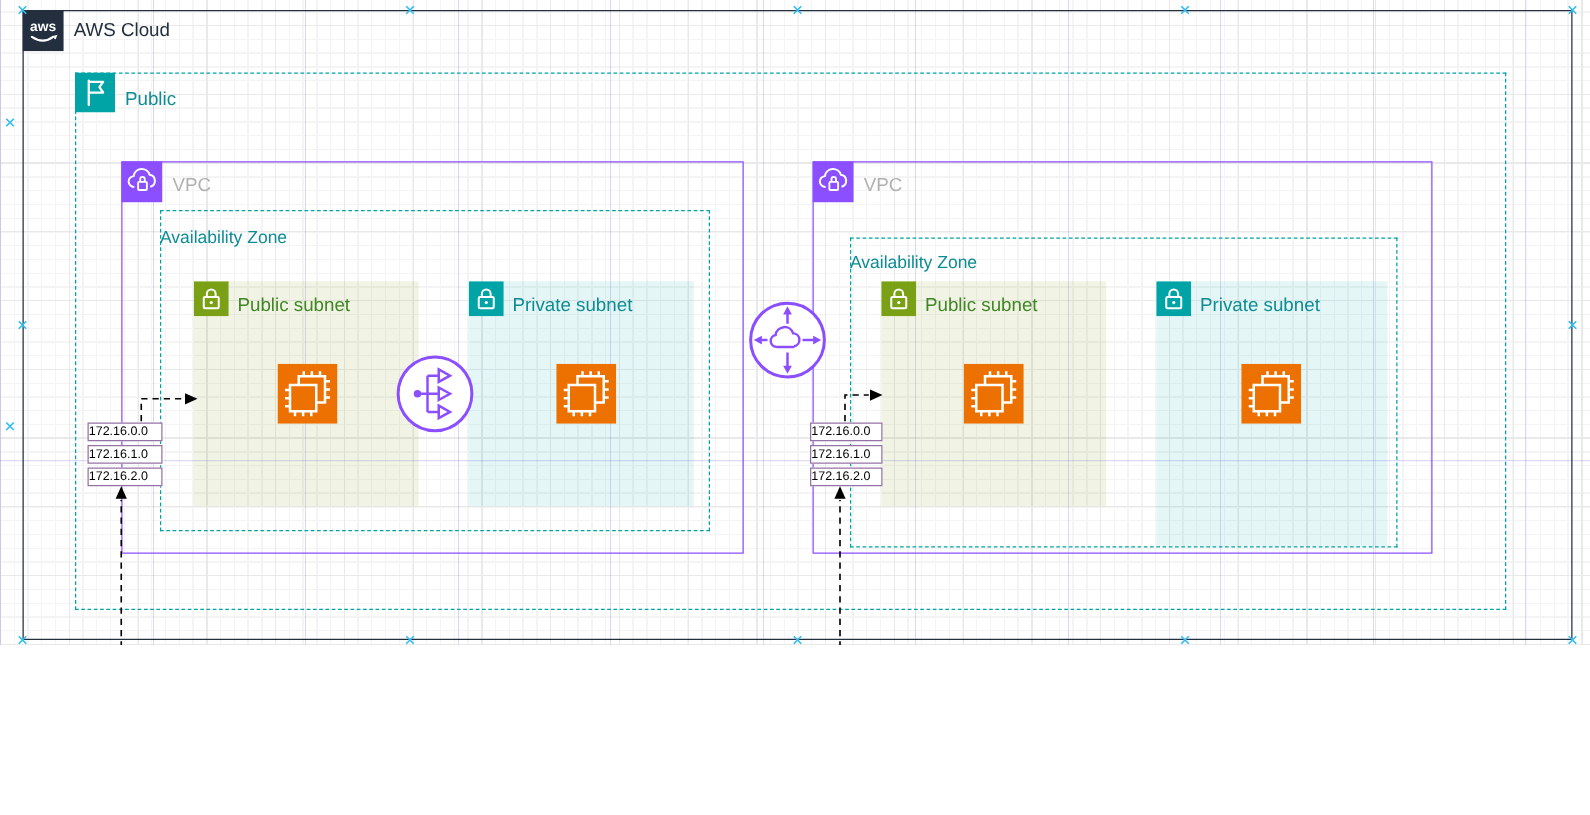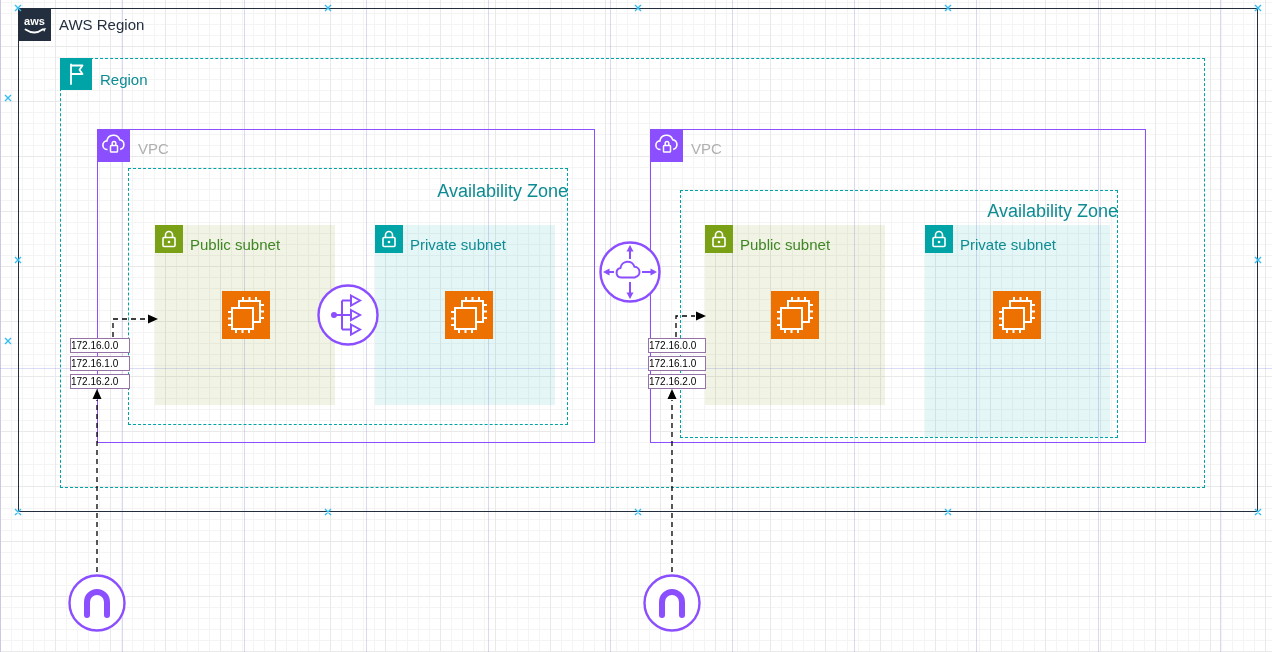--- a/index.html
+++ b/index.html
@@ -1,17 +1,17 @@
 <!DOCTYPE html>
 <html><head>
 <meta charset="utf-8">
 <style>
   html,body{margin:0;padding:0;background:#fff;}
   .canvas{
-    position:relative;width:1272px;height:652px;overflow:hidden;background:#fff;
+    position:relative;width:1272px;height:516px;overflow:hidden;background:#fff;
     background-image:
       repeating-linear-gradient(90deg, rgba(130,130,225,.30) 0 1px, transparent 1px 122px),
       repeating-linear-gradient(90deg, #e9e9e9 0 1px, transparent 1px 55px),
       repeating-linear-gradient(0deg,  #e9e9e9 0 1px, transparent 1px 55px),
       repeating-linear-gradient(90deg, #f4f4f4 0 1px, transparent 1px 11px),
       repeating-linear-gradient(0deg,  #f4f4f4 0 1px, transparent 1px 11px);
     font-family:"Liberation Sans", sans-serif;
   }
   .box{position:absolute;box-sizing:border-box;background:transparent;}
   .aws-cloud{left:18px;top:8px;width:1240px;height:504px;border:1px solid #232F3E;}
@@ -19,21 +19,21 @@
   .vpc{border:1px solid #8C4FFF;}
   .vpc1{left:97px;top:129px;width:498px;height:314px;}
   .vpc2{left:650px;top:129px;width:496px;height:314px;}
   .az{border:1px dashed #00A4A6;}
   .az1{left:128px;top:168px;width:440px;height:257px;}
   .az2{left:680px;top:190px;width:438px;height:248px;}
   .subnet{position:absolute;}
   .pub{background:rgba(141,164,31,0.12);}
   .priv{background:rgba(0,164,166,0.10);}
   .label{position:absolute;font-size:15px;white-space:nowrap;line-height:18px;}
-  .az-label{position:absolute;font-size:18px;text-align:right;color:#0D8C94;}
+  .az-label{position:absolute;font-size:14px;text-align:left;color:#0D8C94;}
   .group-icon{position:absolute;line-height:0;}
   .cidr{position:absolute;height:15px;border:1px solid #9673A6;background:#fff;
         box-sizing:border-box;font-size:10px;line-height:13px;text-align:left;color:#000;}
   .hline{position:absolute;left:0;top:368px;width:1272px;height:1px;
          background:rgba(130,130,225,.28);}
   .overlay{position:absolute;left:0;top:0;}
 </style>
 </head>
 <body>
 
@@ -43,31 +43,31 @@
 
   <div class="box aws-cloud"></div>
   <div class="group-icon" style="left:18px;top:8px;">
     <svg width="33" height="33" viewBox="0 0 33 33">
       <rect width="33" height="33" fill="#232F3E"></rect>
       <text x="16.5" y="17" fill="#ffffff" font-size="11" font-weight="bold" text-anchor="middle" font-family="Liberation Sans, sans-serif">aws</text>
       <path d="M7.5 21.5 Q16.5 27.5 24.5 21.5" stroke="#ffffff" stroke-width="1.8" fill="none" stroke-linecap="round"></path>
       <path d="M24.5 21.5 l2.3 -0.6 l-0.9 2.3" stroke="#ffffff" stroke-width="1.4" fill="none"></path>
     </svg>
   </div>
-  <div class="label" style="left:59px;top:16px;color:#232F3E;">AWS Region</div>
+  <div class="label" style="left:59px;top:16px;color:#232F3E;">AWS Cloud</div>
 
   <div class="box region"></div>
   <div class="group-icon" style="left:60px;top:58px;">
     <svg width="32" height="32" viewBox="0 0 32 32">
       <rect width="32" height="32" fill="#00A4A6"></rect>
       <path d="M11 26 V6.5" stroke="#fff" stroke-width="1.8" fill="none" stroke-linecap="round"></path>
       <path d="M11 7.5 H22.5 L19.5 11.75 L22.5 16 H11" stroke="#fff" stroke-width="1.8" fill="none" stroke-linejoin="round"></path>
     </svg>
   </div>
-  <div class="label" style="left:100px;top:71px;color:#0D8C94;">Region</div>
+  <div class="label" style="left:100px;top:71px;color:#0D8C94;">Public</div>
 
   <div class="box vpc vpc1"></div>
   <div class="group-icon" style="left:97px;top:129px;">
     <svg width="33" height="33" viewBox="0 0 33 33">
       <rect width="33" height="33" fill="#8C4FFF"></rect>
       <path d="M10.5 20.5 a4.3 4.3 0 0 1 -0.6 -8.6 a6.6 6.6 0 0 1 12.8 -1.1 a4.9 4.9 0 0 1 0.5 9.6" fill="none" stroke="#fff" stroke-width="1.6"></path>
       <rect x="13.5" y="16.5" width="7" height="6.5" rx="0.8" fill="none" stroke="#fff" stroke-width="1.5"></rect>
       <path d="M15.2 16.5 V14.3 a1.8 1.8 0 0 1 3.6 0 V16.5" fill="none" stroke="#fff" stroke-width="1.5"></path>
     </svg>
   </div>

